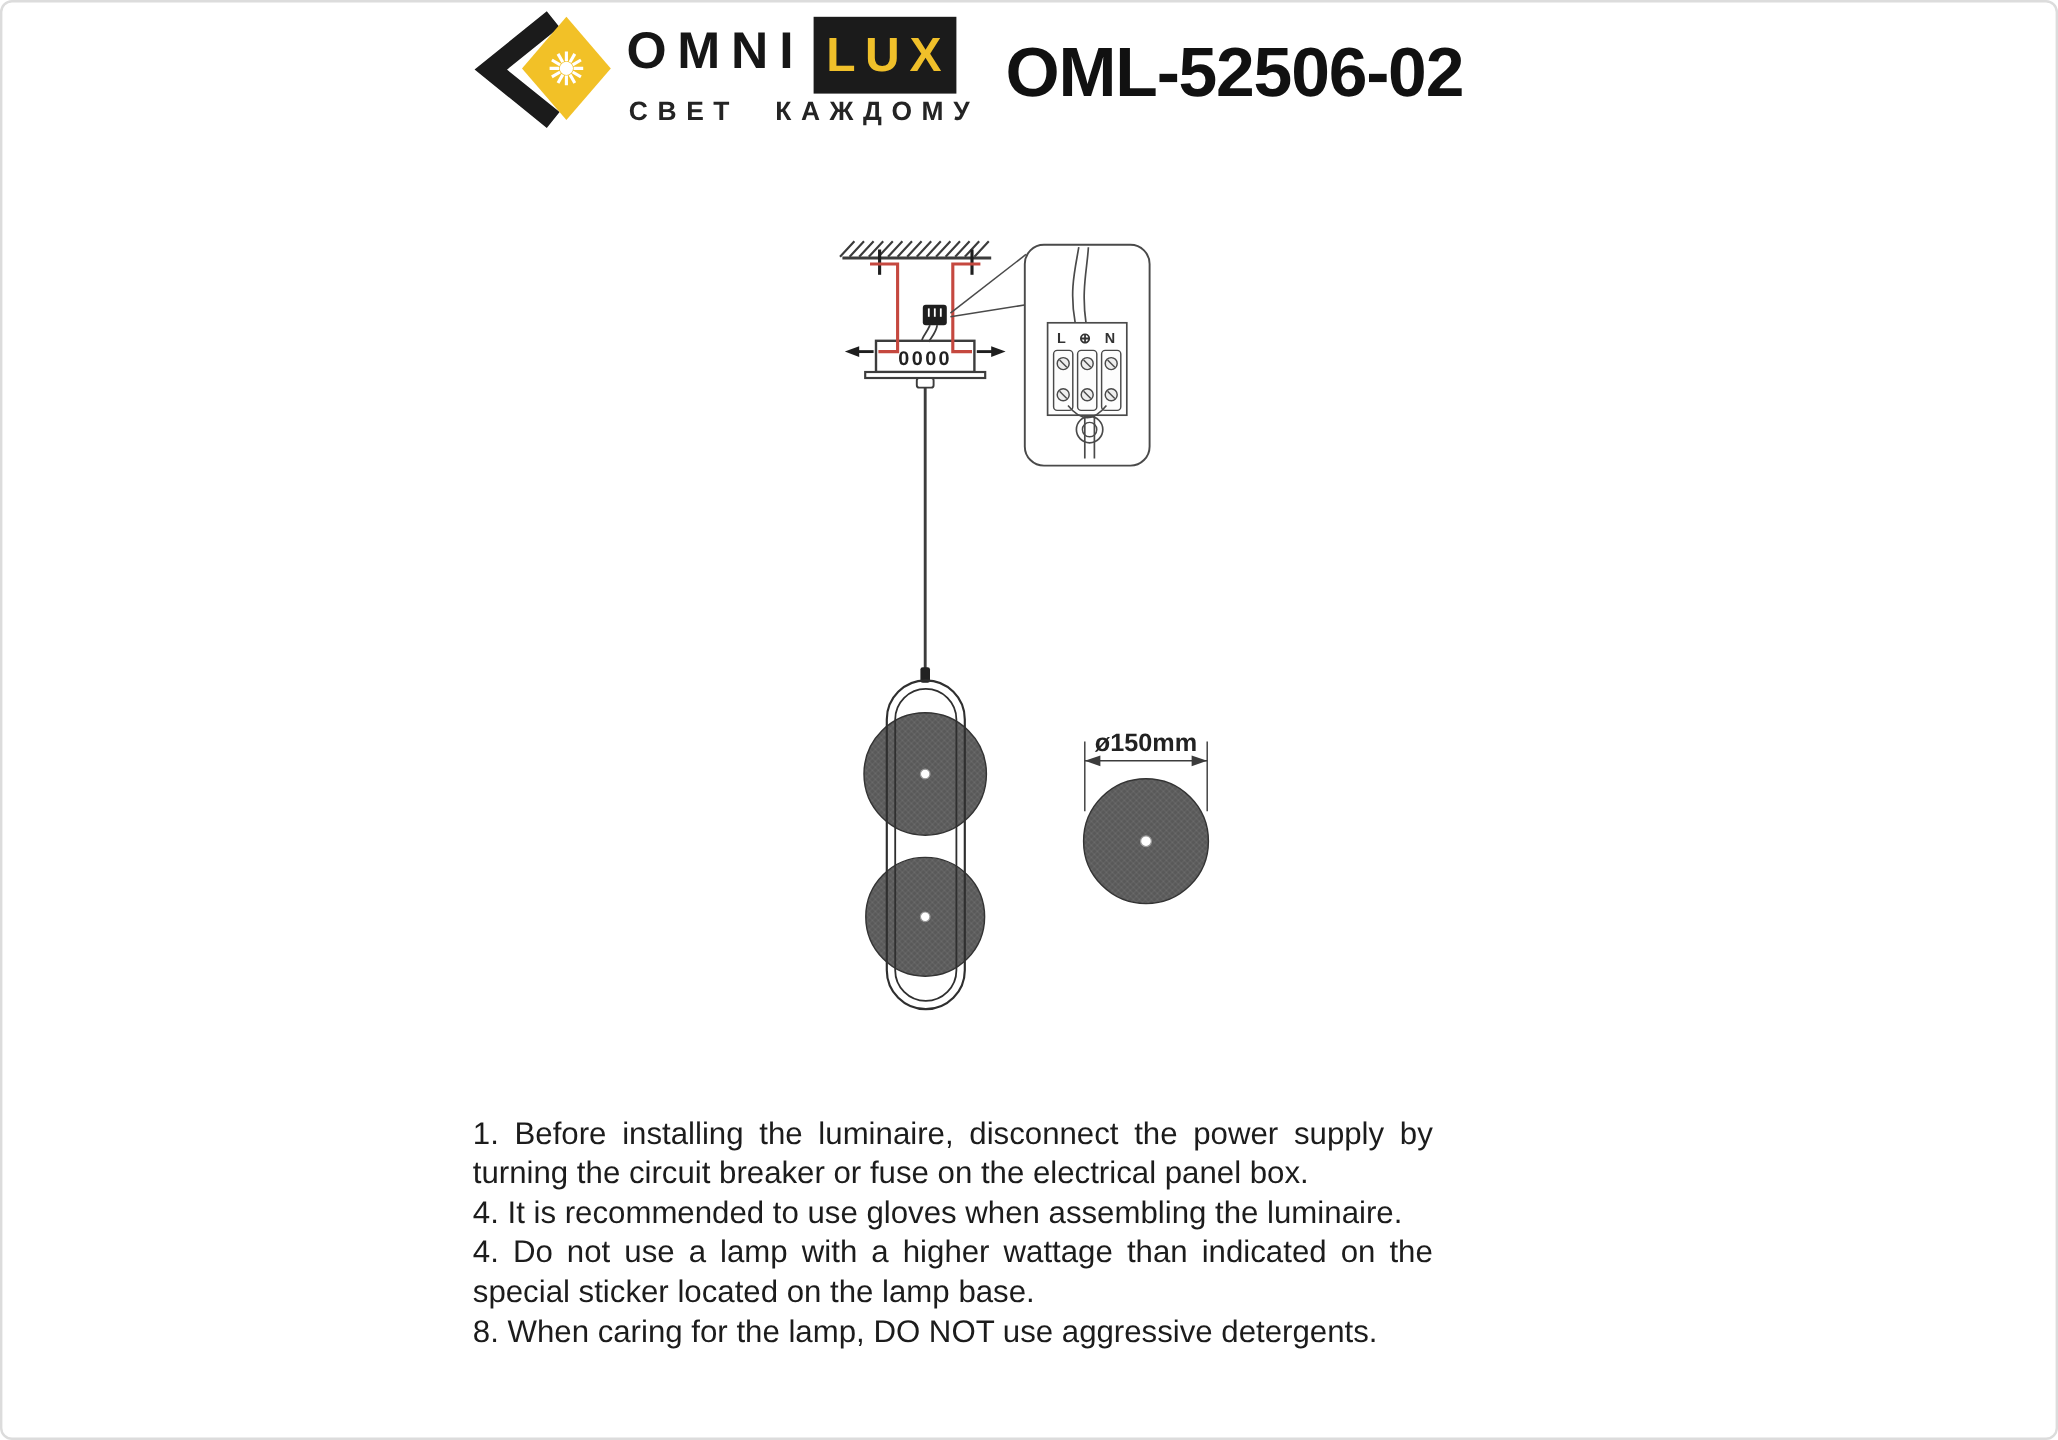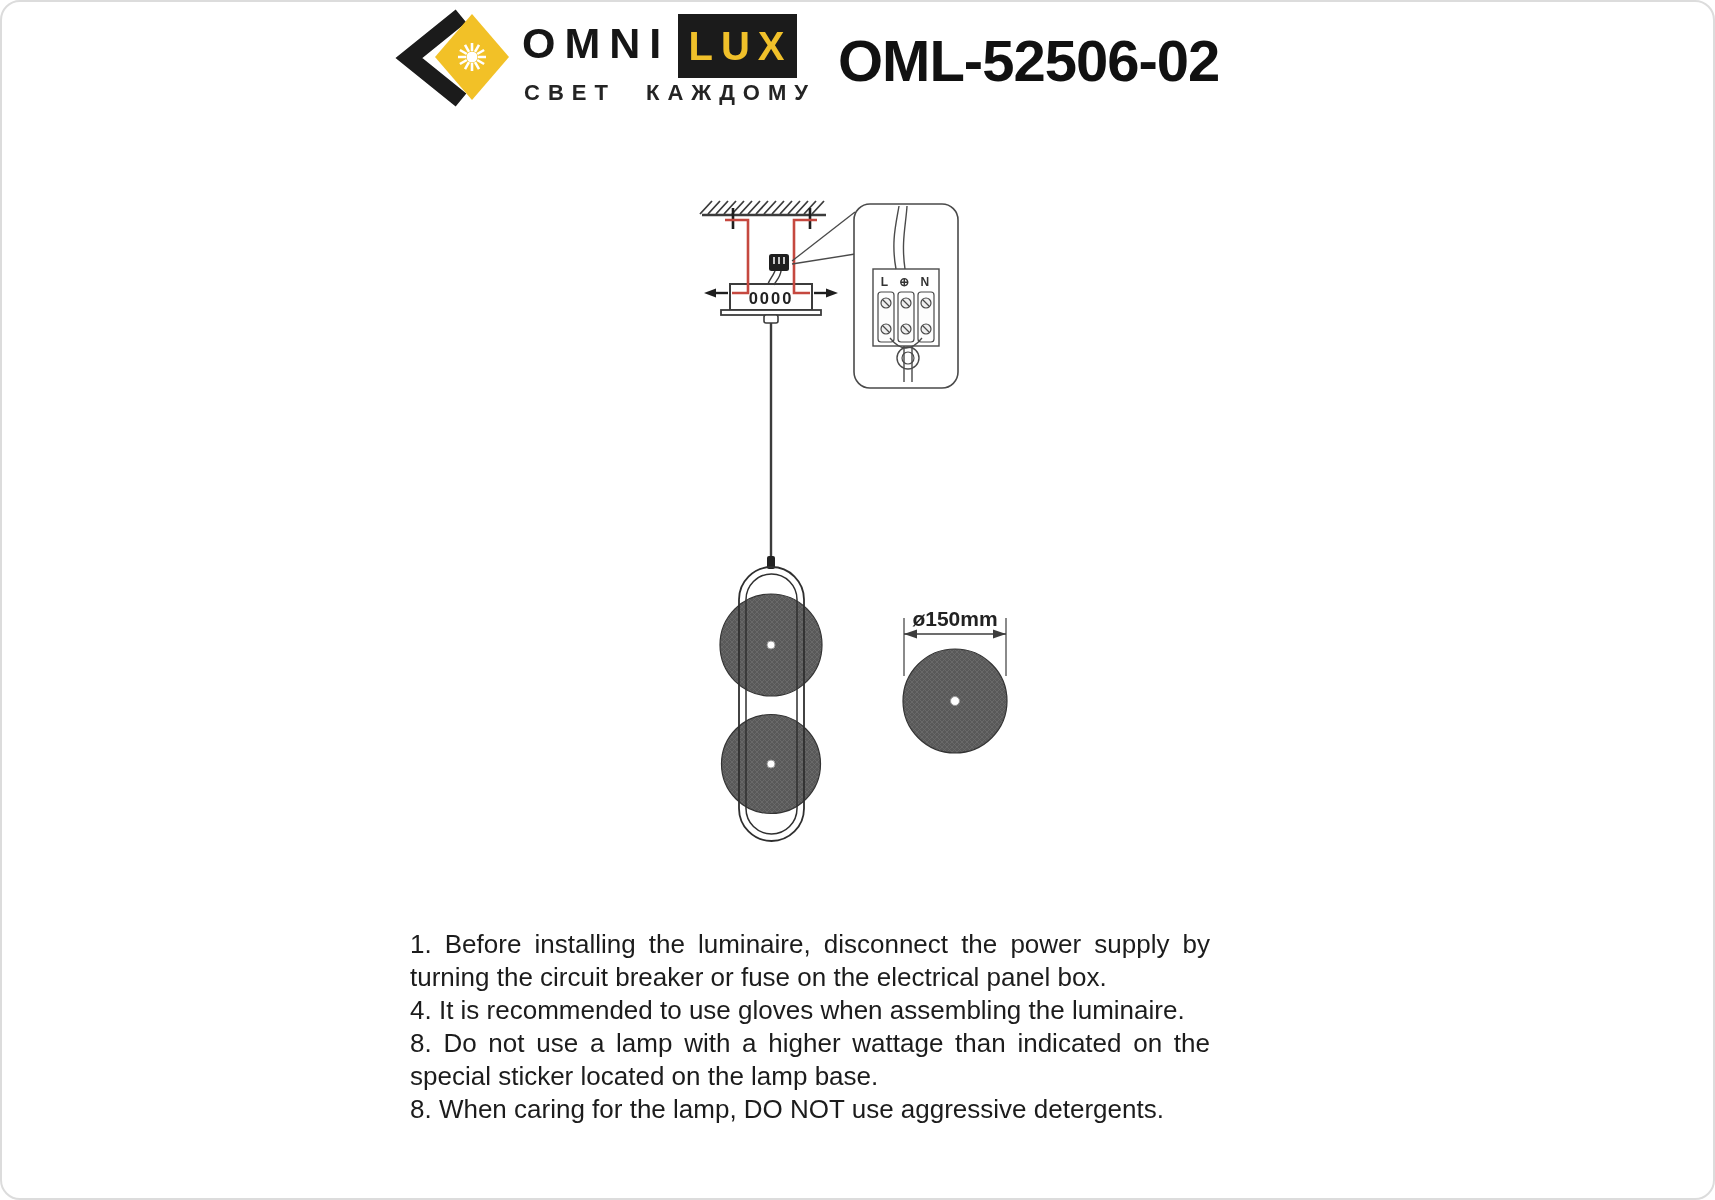--- a/index.html
+++ b/index.html
@@ -1,21 +1,21 @@
 <!DOCTYPE html>
 <html><head>
 <meta charset="utf-8">
 <style>
   html,body{margin:0;padding:0;background:#fff;}
   .sheet{
     position:relative;
     width:1715px;height:1200px;
     background:#ffffff;
     border:2px solid #dcdcdc;
-    border-radius:20px;
+    border-radius:10px;
     box-sizing:border-box;
     overflow:hidden;
     font-family:"Liberation Sans", sans-serif;
     color:#1a1a1a;
   }
   
   .logo-mark{position:absolute;left:393px;top:6px;}
   .brand-omni{
     position:absolute;left:520px;top:20px;
     font-size:43px;font-weight:800;letter-spacing:9px;color:#161616;
@@ -40,21 +40,21 @@
     line-height:1;white-space:nowrap;
   }
   
   .diagram{position:absolute;left:0;top:0;}
   .diagram text{font-family:"Liberation Sans", sans-serif;}
   .dim-label{font-family:"Liberation Serif", serif;font-weight:700;font-size:21px;fill:#222;}
   .canopy-label{font-weight:700;font-size:16.5px;letter-spacing:2px;fill:#222;}
   .terminal-label{font-family:"Liberation Serif", serif;font-weight:700;font-size:12px;letter-spacing:4px;fill:#333;}
   
   .instructions{
-    position:absolute;left:408px;top:926px;width:800px;
+    position:absolute;left:392px;top:926px;width:800px;
     font-size:26px;line-height:33px;color:#1c1c1c;
   }
   .instructions p{
     margin:0;text-align:justify;text-align-last:left;
   }
 </style>
 </head>
 <body>
 
 <div class="sheet">
@@ -178,17 +178,17 @@
       <polygon points="902,632 915,627.5 915,636.5" fill="#3c3c3c" stroke="none"></polygon>
       <polygon points="1004,632 991,627.5 991,636.5" fill="#3c3c3c" stroke="none"></polygon>
       <circle cx="953" cy="699" r="52" fill="url(#mesh)" stroke="#333" stroke-width="1.2"></circle>
       <circle cx="953" cy="699" r="4.5" fill="#ffffff" stroke="#9a9a9a" stroke-width="1"></circle>
     </g>
   </svg>
 
   <div class="instructions">
     <p>1. Before installing the luminaire, disconnect the power supply by turning the circuit breaker or fuse on the electrical panel box.</p>
     <p>4. It is recommended to use gloves when assembling the luminaire.</p>
-    <p>8. Do not use a lamp with a higher wattage than indicated on the special sticker located on the lamp base.</p>
+    <p>4. Do not use a lamp with a higher wattage than indicated on the special sticker located on the lamp base.</p>
     <p>8. When caring for the lamp, DO NOT use aggressive detergents.</p>
   </div>
 
 </div>
 
 </body></html>

